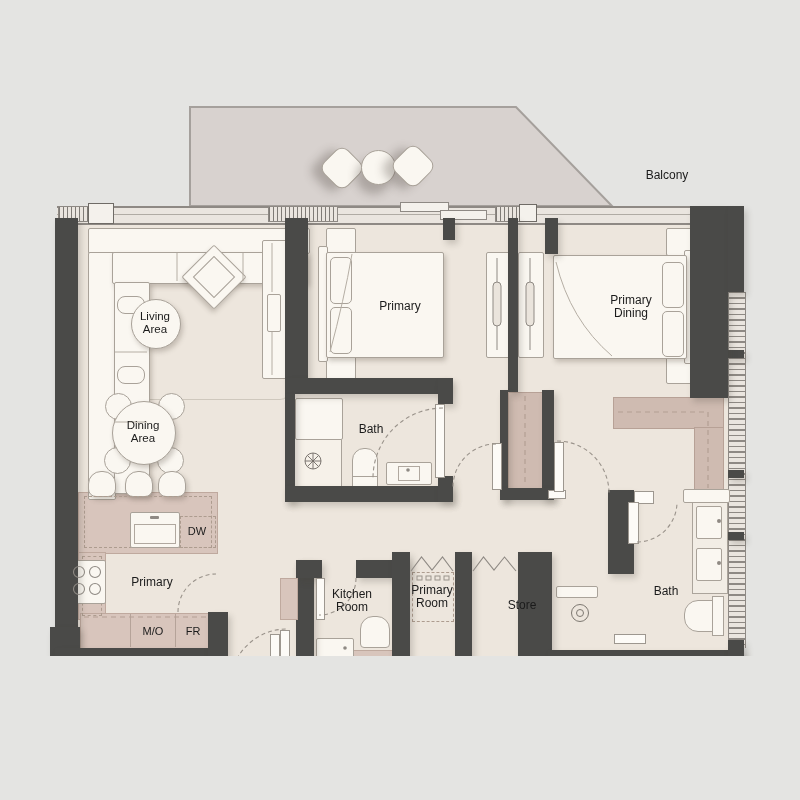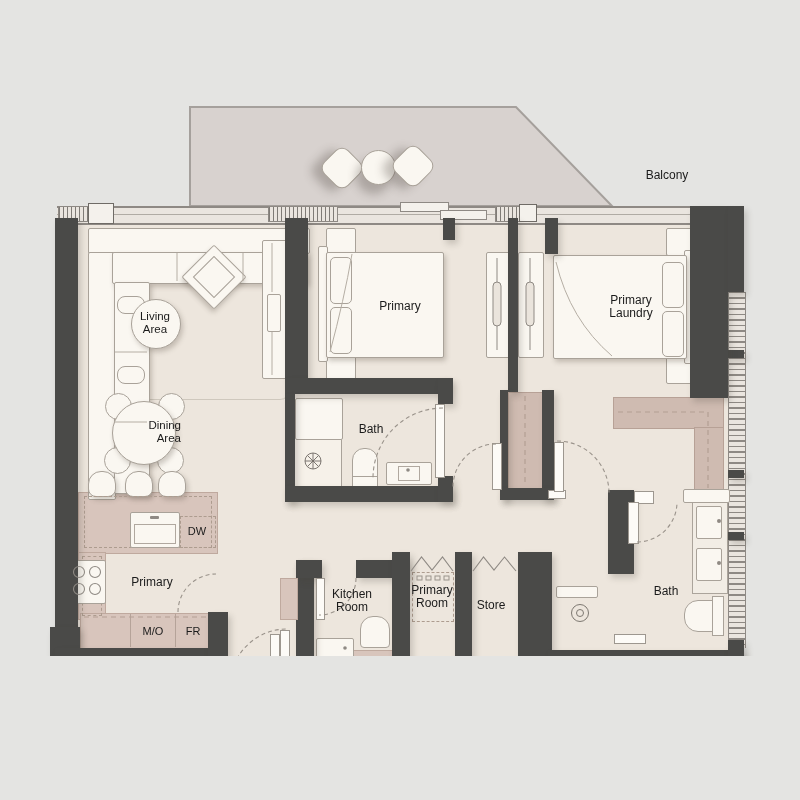--- a/index.html
+++ b/index.html
@@ -239,26 +239,26 @@
     </g>
     <g fill="none" stroke="#8f8a84" stroke-width="1">
       <path d="M 497 258 V 350 M 530 258 V 350"></path>
       <rect x="493" y="282" width="8" height="44" rx="4" fill="#eae4dc"></rect>
       <rect x="526" y="282" width="8" height="44" rx="4" fill="#eae4dc"></rect>
     </g>
   </svg>
 
   <div class="lbl" style="left:667px;top:176px;">Balcony</div>
   <div class="lbl wrap" style="left:155px;top:323px;width:44px;font-size:11.5px;">Living Area</div>
-  <div class="lbl wrap" style="left:159px;top:432px;width:44px;font-size:11.5px;text-align:right;">Dining Area</div>
+  <div class="lbl wrap" style="left:143px;top:432px;width:44px;font-size:11.5px;">Dining Area</div>
   <div class="lbl" style="left:152px;top:583px;">Primary</div>
   <div class="lbl" style="left:400px;top:307px;">Primary</div>
-  <div class="lbl wrap" style="left:631px;top:307px;width:66px;">Primary Laundry</div>
+  <div class="lbl wrap" style="left:631px;top:307px;width:66px;">Primary Dining</div>
   <div class="lbl" style="left:371px;top:430px;">Bath</div>
   <div class="lbl" style="left:666px;top:592px;">Bath</div>
   <div class="lbl wrap" style="left:352px;top:601px;width:60px;">Kitchen Room</div>
   <div class="lbl wrap" style="left:432px;top:597px;width:56px;">Primary Room</div>
-  <div class="lbl" style="left:491px;top:606px;">Store</div>
+  <div class="lbl" style="left:522px;top:606px;">Store</div>
   <div class="lbl sm" style="left:197px;top:531px;">DW</div>
   <div class="lbl sm" style="left:153px;top:631px;">M/O</div>
   <div class="lbl sm" style="left:193px;top:631px;">FR</div>
 
 </div>
 
 </body></html>

